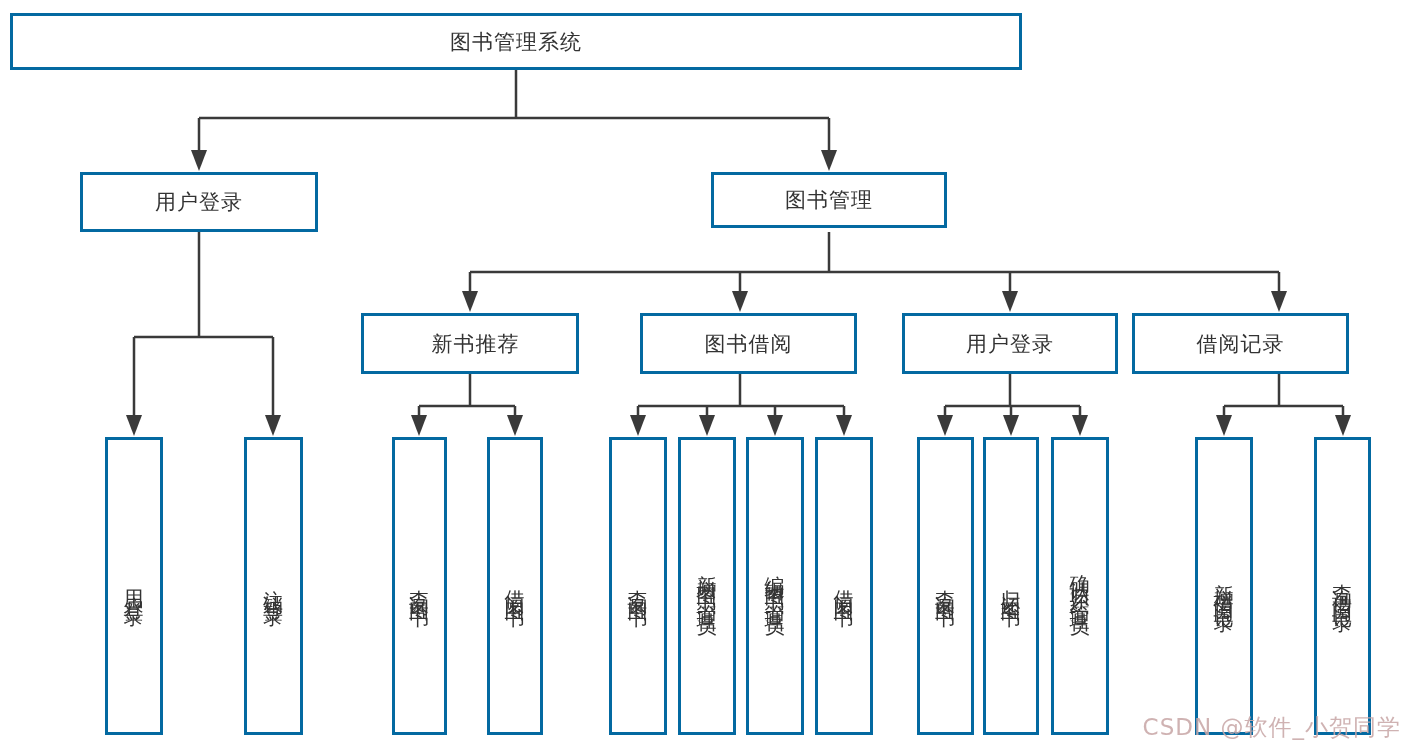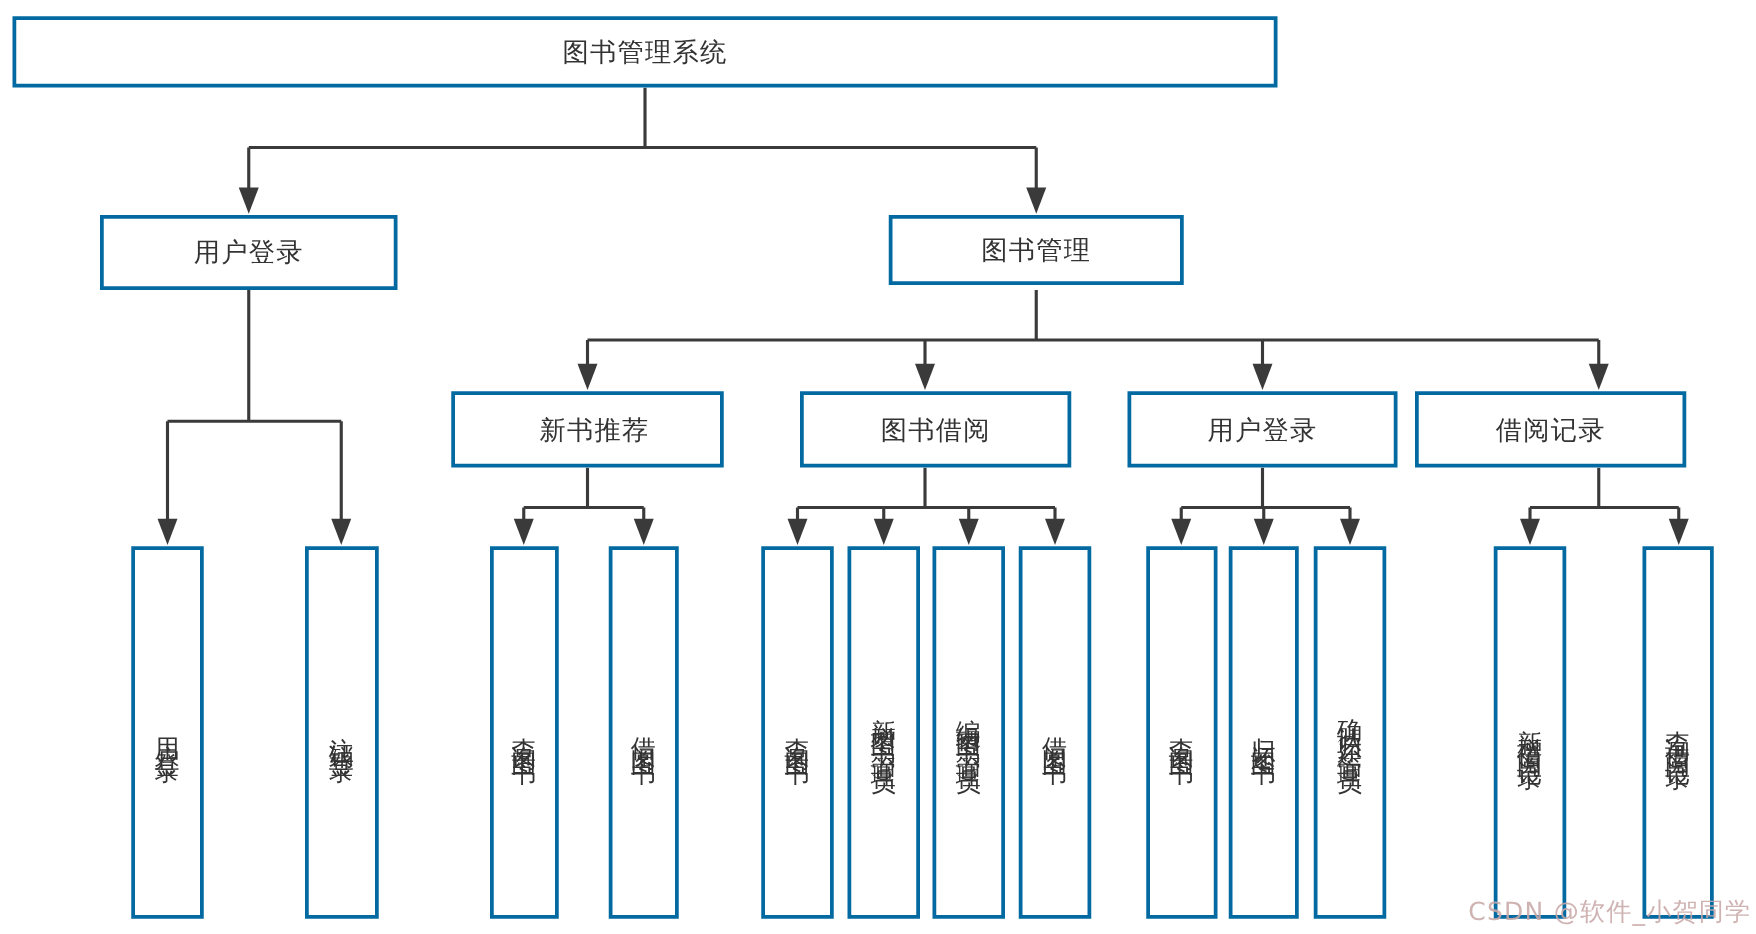--- a/index.html
+++ b/index.html
@@ -61,21 +61,21 @@
   .n-d1 { left: 917px;  width: 57px; }
   .n-d2 { left: 983px;  width: 56px; }
   .n-d3 { left: 1051px; width: 58px; }
   .n-e1 { left: 1195px; width: 58px; }
   .n-e2 { left: 1314px; width: 57px; }
   .watermark {
     position: absolute;
     right: 4px;
     bottom: 4px;
     z-index: 5;
-    font-size: 20px;
+    font-size: 23px;
     color: #c9a8a8;
     opacity: 0.88;
     letter-spacing: 1px;
     white-space: nowrap;
   }
 </style>
 </head>
 <body>
 
 <div class="stage">

